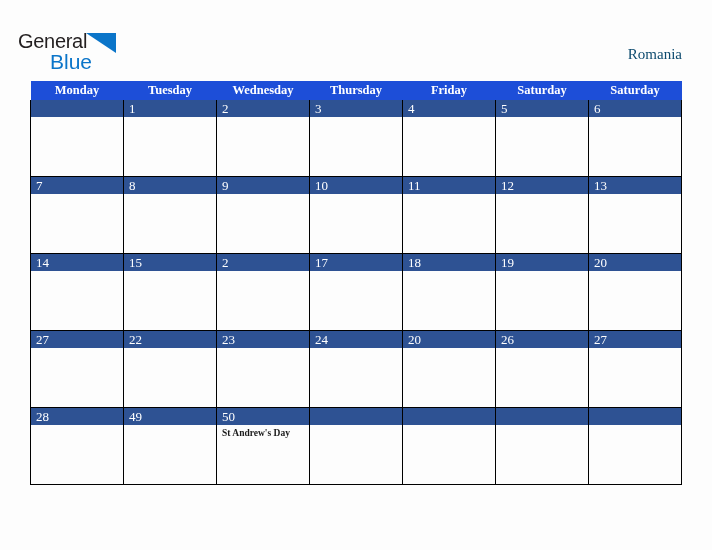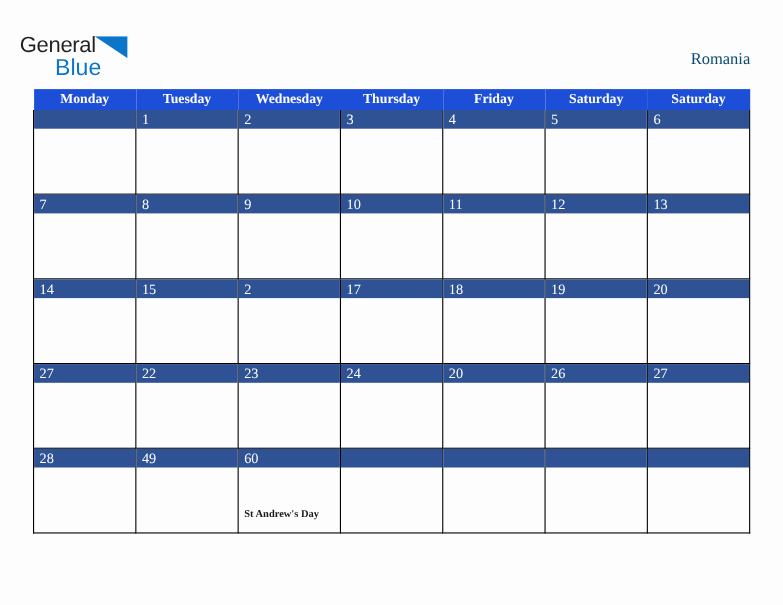--- a/index.html
+++ b/index.html
@@ -140,21 +140,20 @@
     overflow: hidden;
   }
 
   .holiday {
     padding: 3px 4px 0 5px;
     font-family: "Liberation Serif", serif;
     font-size: 9.5px;
     font-weight: bold;
     color: #1a1a1a;
     line-height: 11px;
-    margin-top: 35px;
   }
 </style>
 </head>
 <body>
 
 <div class="page">
 
   <div class="top-bar">
 
     <div class="logo">
@@ -338,21 +337,21 @@
                 <div class="daynum-bar">28</div>
               </div>
             </td>
             <td>
               <div class="cell">
                 <div class="daynum-bar">49</div>
               </div>
             </td>
             <td>
               <div class="cell">
-                <div class="daynum-bar">60</div>
+                <div class="daynum-bar">50</div>
                 <div class="holiday">St Andrew's Day</div>
               </div>
             </td>
             <td>
               <div class="cell">
                 <div class="daynum-bar"></div>
               </div>
             </td>
             <td>
               <div class="cell">

